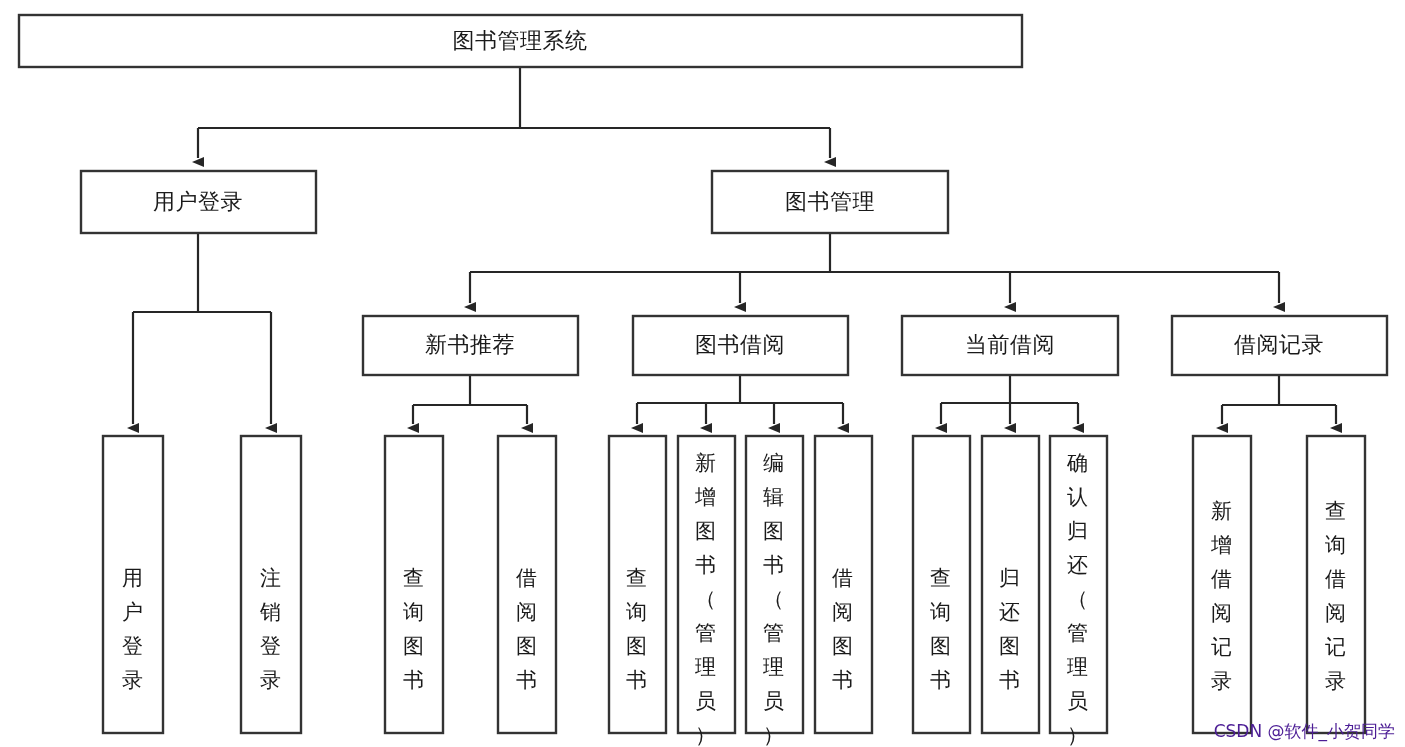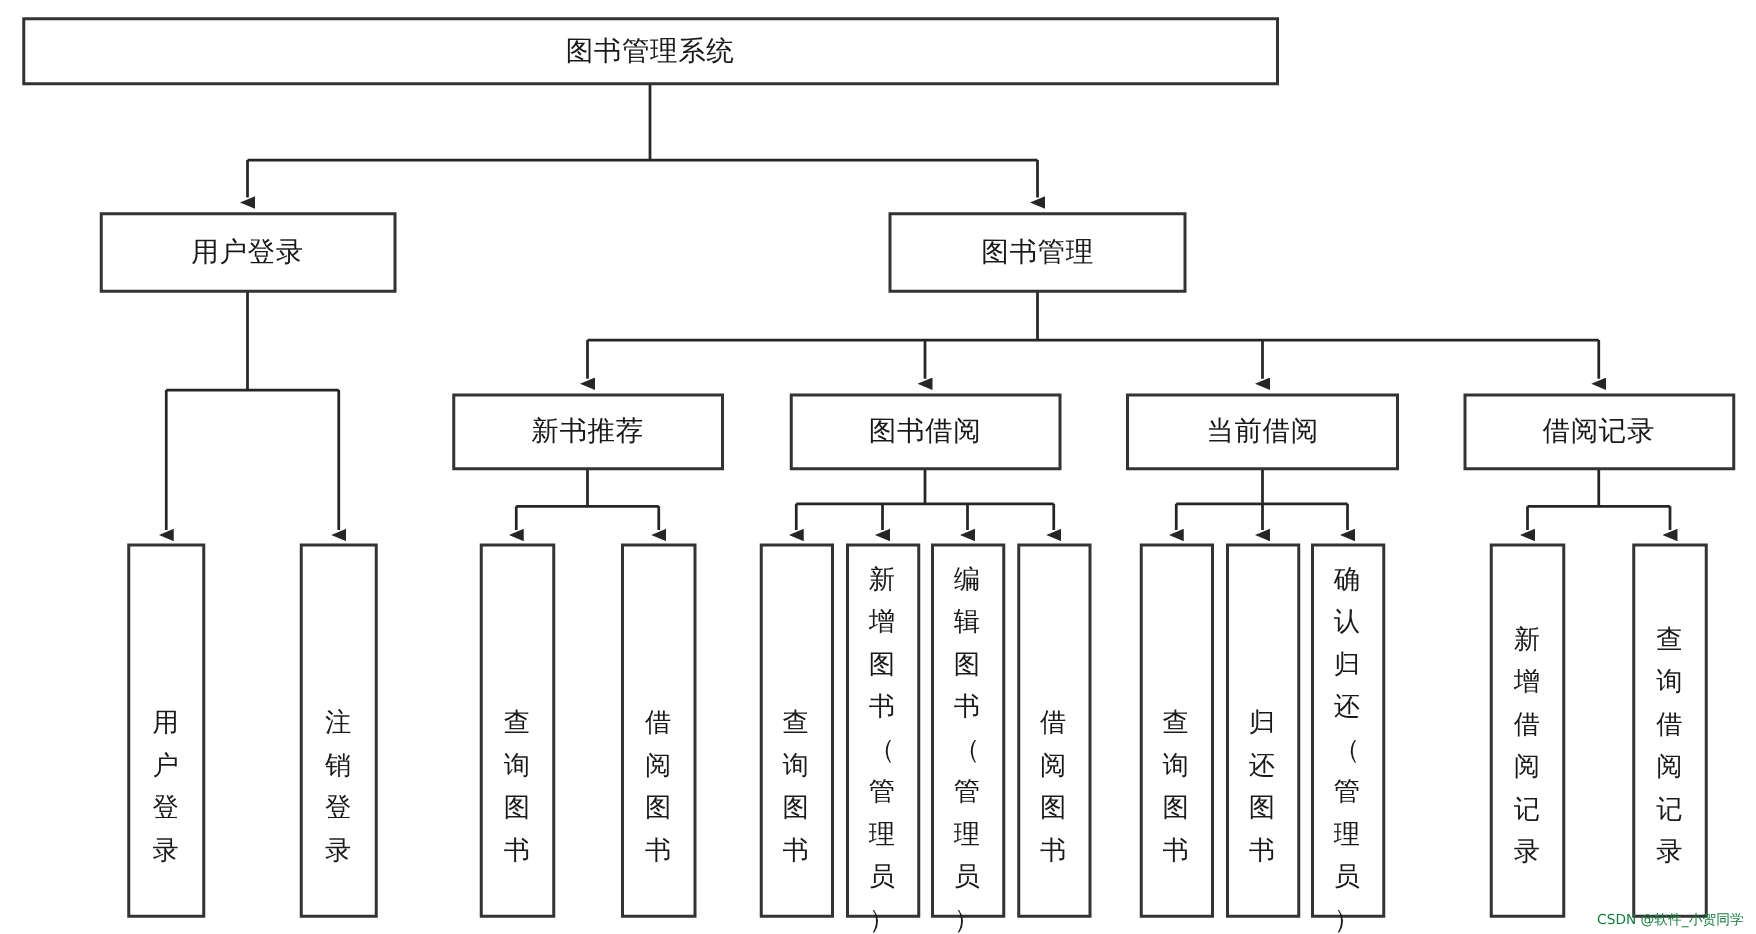--- a/index.html
+++ b/index.html
@@ -44,22 +44,22 @@
   .connector {
     stroke: #262626;
     stroke-width: 2.2;
     fill: none;
   }
   .watermark {
     position: absolute;
     right: 10px;
     bottom: 4px;
     font-family: "DejaVu Sans", "Liberation Sans", sans-serif;
-    font-size: 11px;
-    color: #15803d;
+    font-size: 17px;
+    color: #4c1d95;
     white-space: nowrap;
     pointer-events: none;
   }
 </style>
 </head>
 <body>
 
 <div id="diagram-root">
   <svg width="1405" height="747" viewBox="0 0 1405 747" xmlns="http://www.w3.org/2000/svg">
     <defs>

